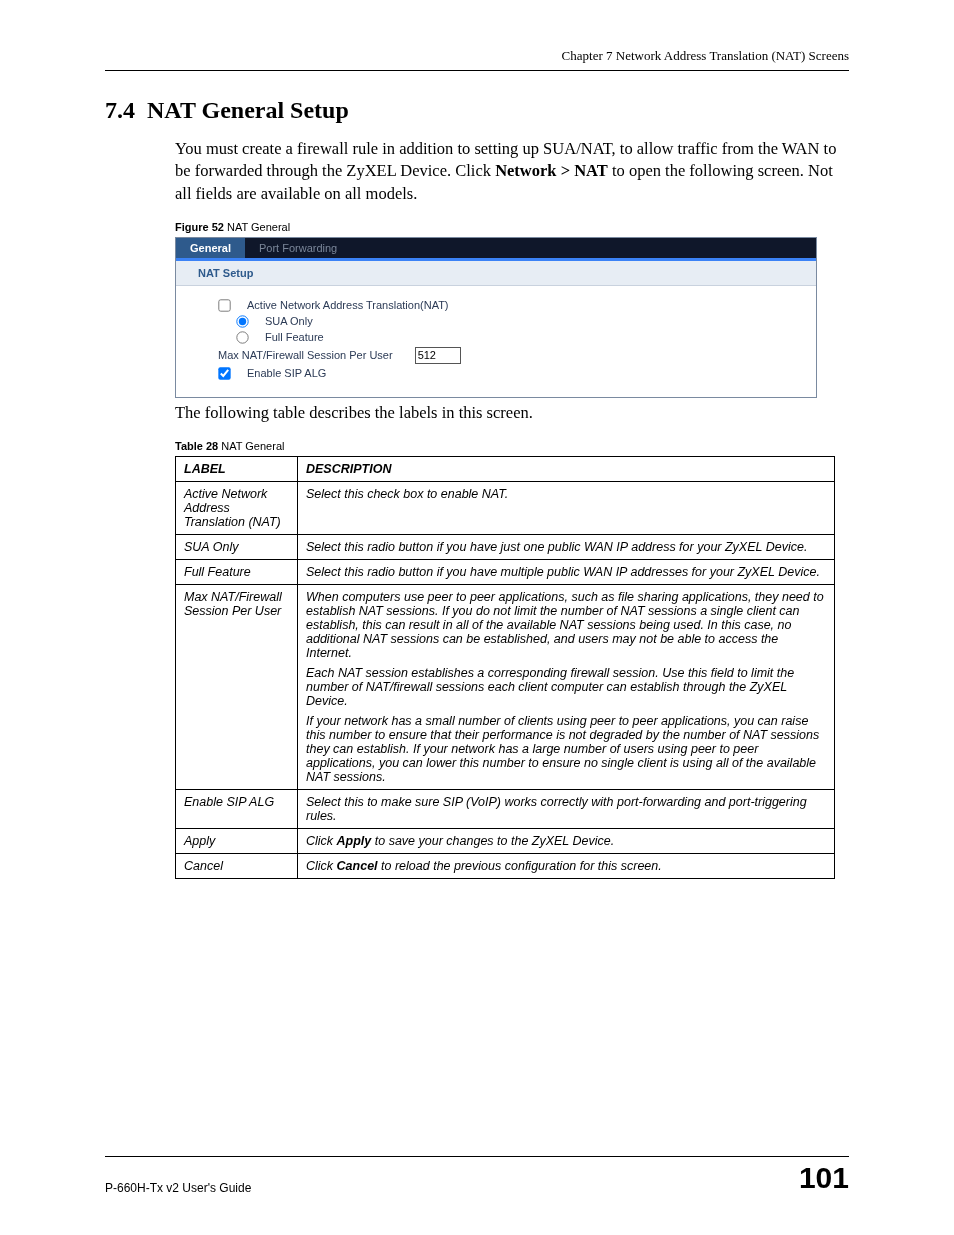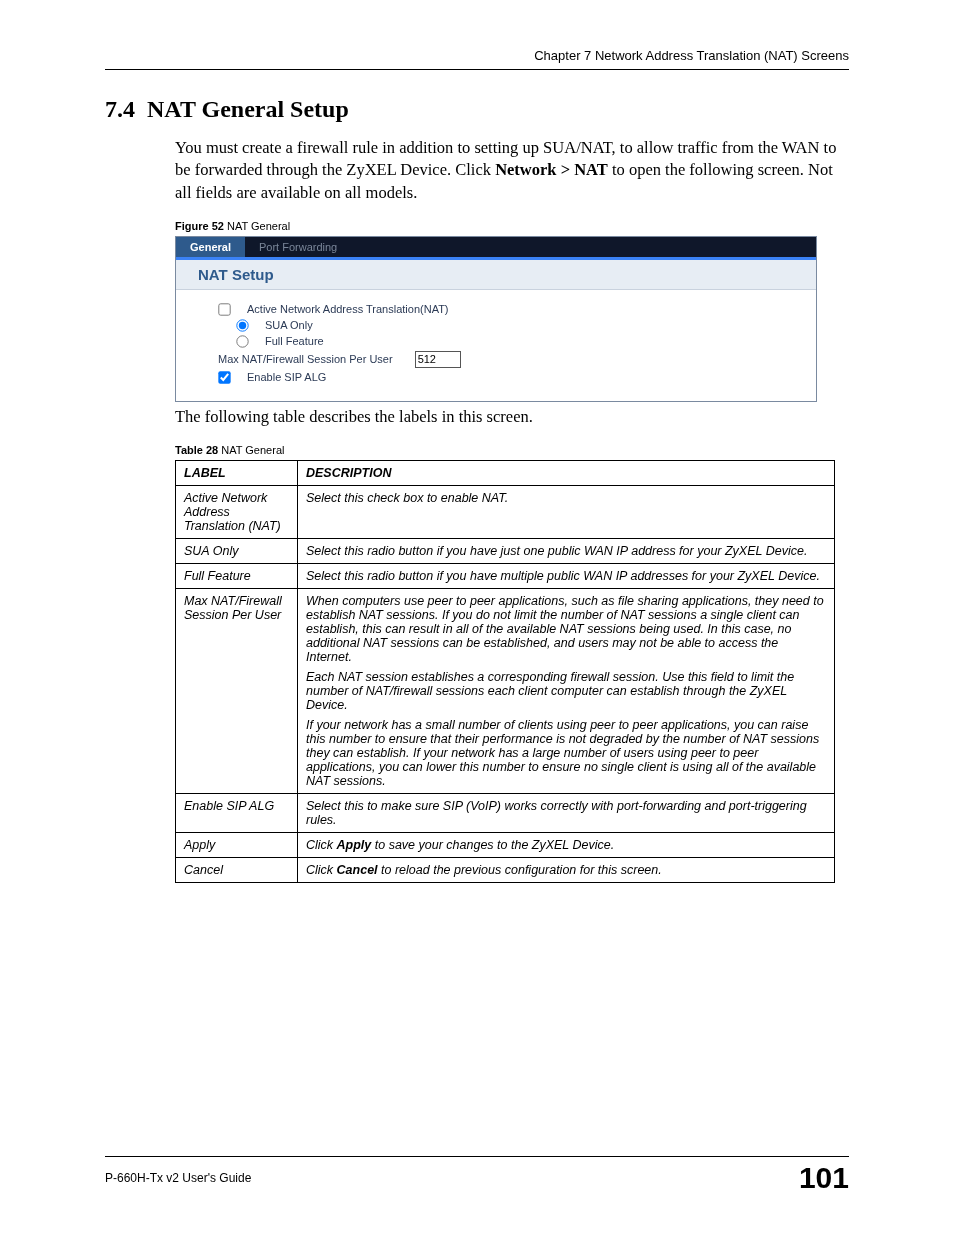--- a/index.html
+++ b/index.html
@@ -15,21 +15,21 @@
     position: relative;
     box-sizing: border-box;
     padding: 48px 105px 40px 105px;
   }
   .running-head {
     font-size: 13px;
     text-align: right;
     border-bottom: 1px solid #000;
     padding-bottom: 6px;
     margin-bottom: 26px;
-    font-family: Liberation Sans, sans-serif;
+    font-family: Liberation Serif, serif;
   }
   .section-title {
     font-family: "Times New Roman", serif;
     font-size: 24px;
     font-weight: bold;
     margin: 20px 0 14px 0;
   }
   .body-para {
     font-family: Liberation Serif, serif;
     font-size: 16.5px;
@@ -65,21 +65,21 @@
   }
   .tab.active {
     background: #2e5a8c;
     color: #fff;
     font-weight: bold;
   }
   .group-title {
     background: #e7edf4;
     color: #2e5a8c;
     font-weight: bold;
-    font-size: 15px;
+    font-size: 11px;
     padding: 6px 14px 6px 22px;
     border-bottom: 1px solid #c9d2de;
   }
   .group-body {
     padding: 10px 20px 14px 42px;
   }
   .opt-row { margin: 3px 0; display: flex; align-items: center; gap: 12px; }
   .sub { margin-left: 18px; }
   input[type="checkbox"], input[type="radio"] {
     margin: 0 4px 0 0;
@@ -131,21 +131,21 @@
 
   .footer {
     position: absolute;
     left: 105px;
     right: 105px;
     bottom: 40px;
     border-top: 1px solid #000;
     padding-top: 4px;
     display: flex;
     justify-content: space-between;
-    align-items: center;
+    align-items: flex-end;
     font-family: Arial, sans-serif;
   }
   .footer-doc { font-size: 12px; }
   .footer-page { font-size: 30px; font-weight: bold; }
 </style>
 </head>
 <body>
 
 <div class="page">
   <div class="running-head">Chapter 7 Network Address Translation (NAT) Screens</div>

